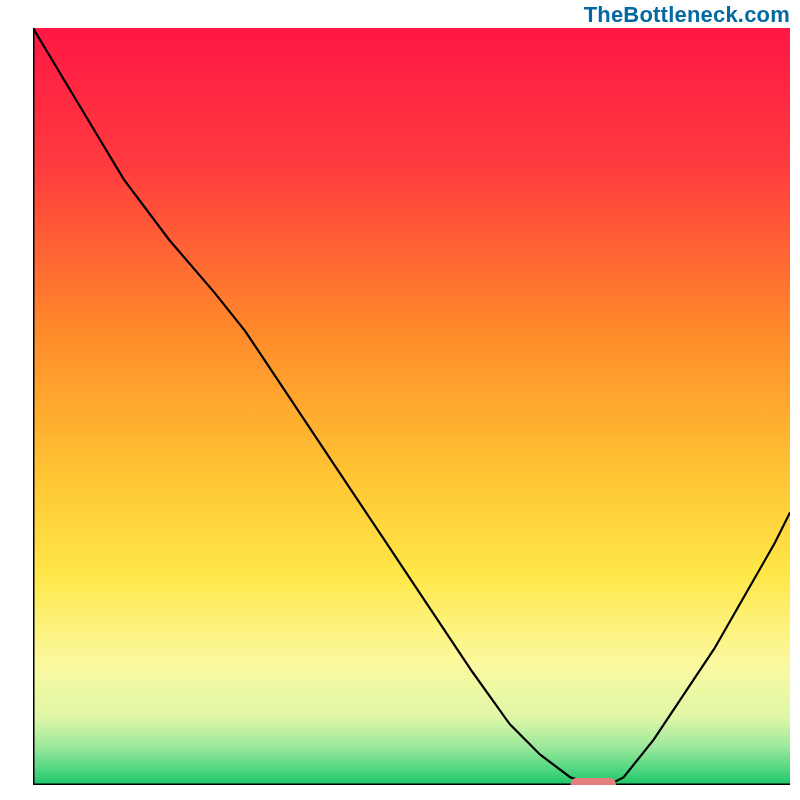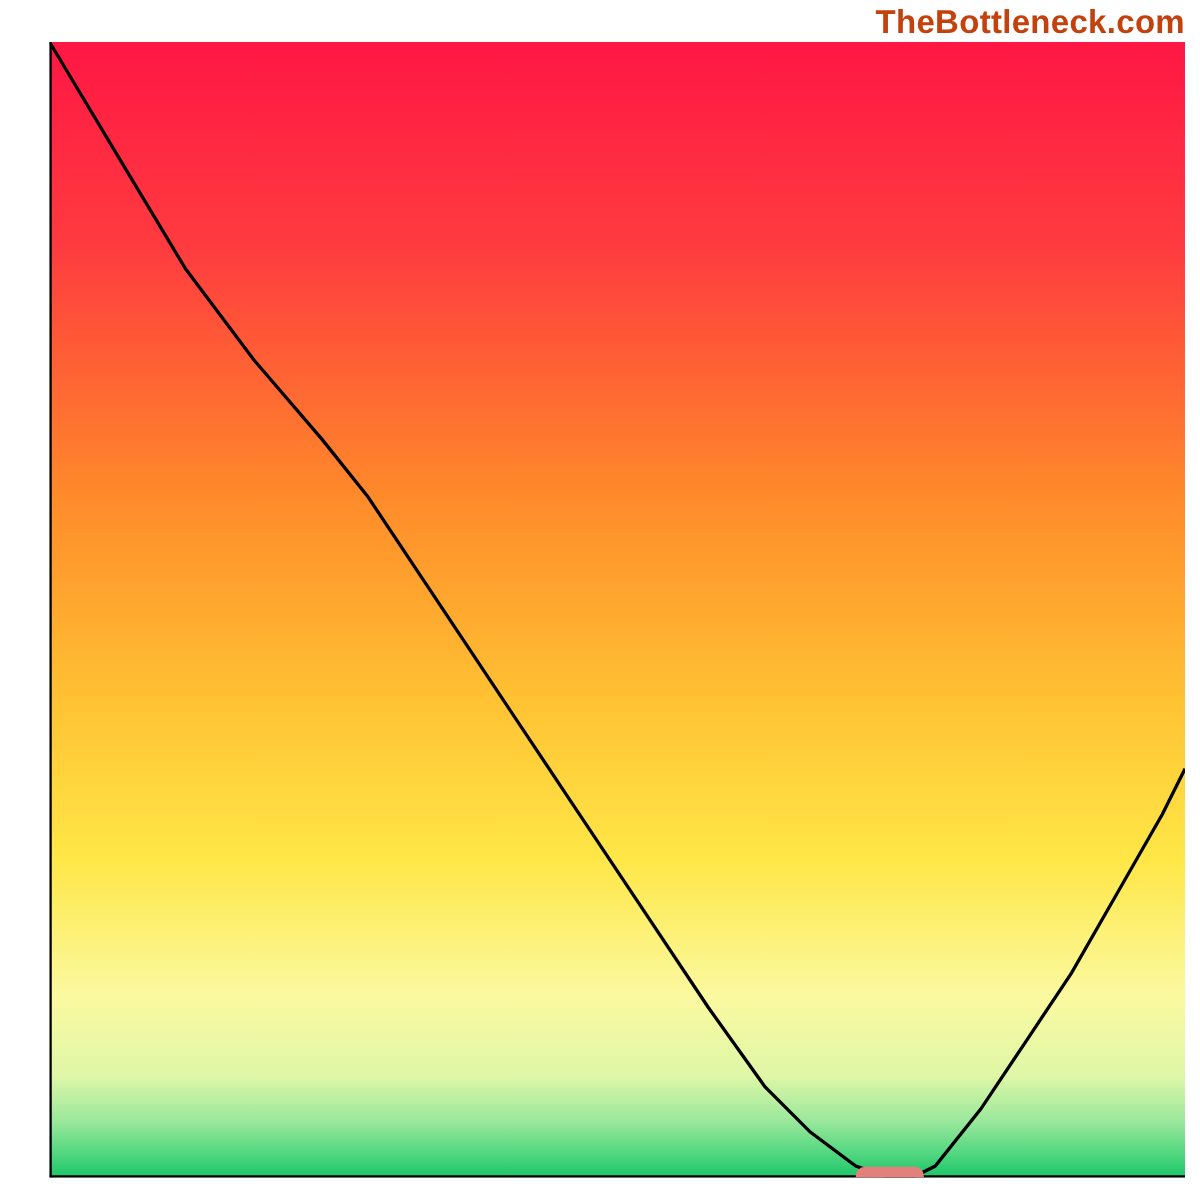--- a/index.html
+++ b/index.html
@@ -15,21 +15,21 @@
     position: relative;
     width: 800px;
     height: 800px;
   }
   .watermark {
     position: absolute;
     top: 2px;
     right: 10px;
     font-size: 22px;
     font-weight: 600;
-    color: #c2410c;
+    color: #0369a1;
     letter-spacing: 0.2px;
     z-index: 50;
   }
   .chart-area {
     position: absolute;
     left: 33px;
     top: 28px;
     width: 757px;
     height: 757px;
     box-sizing: border-box;

